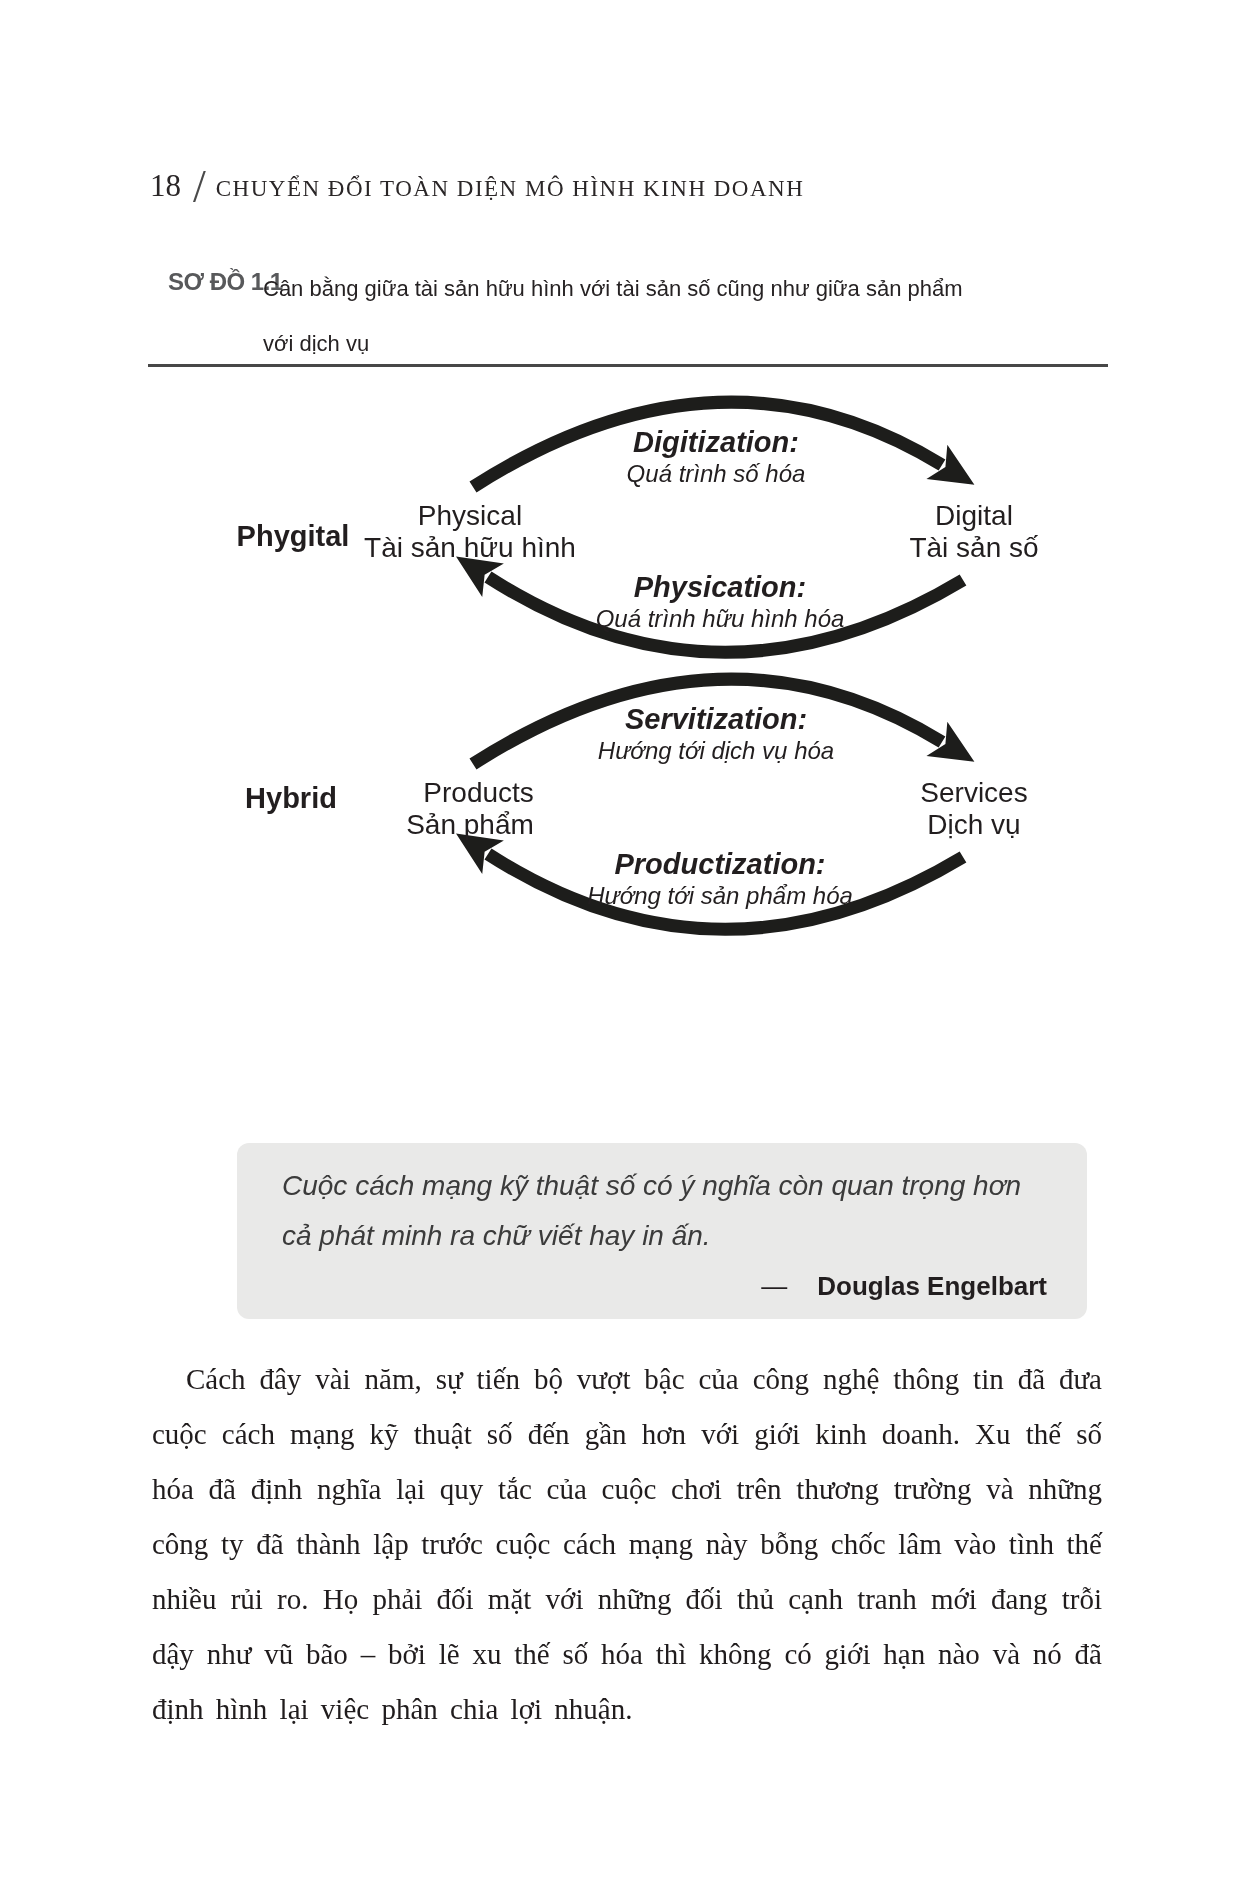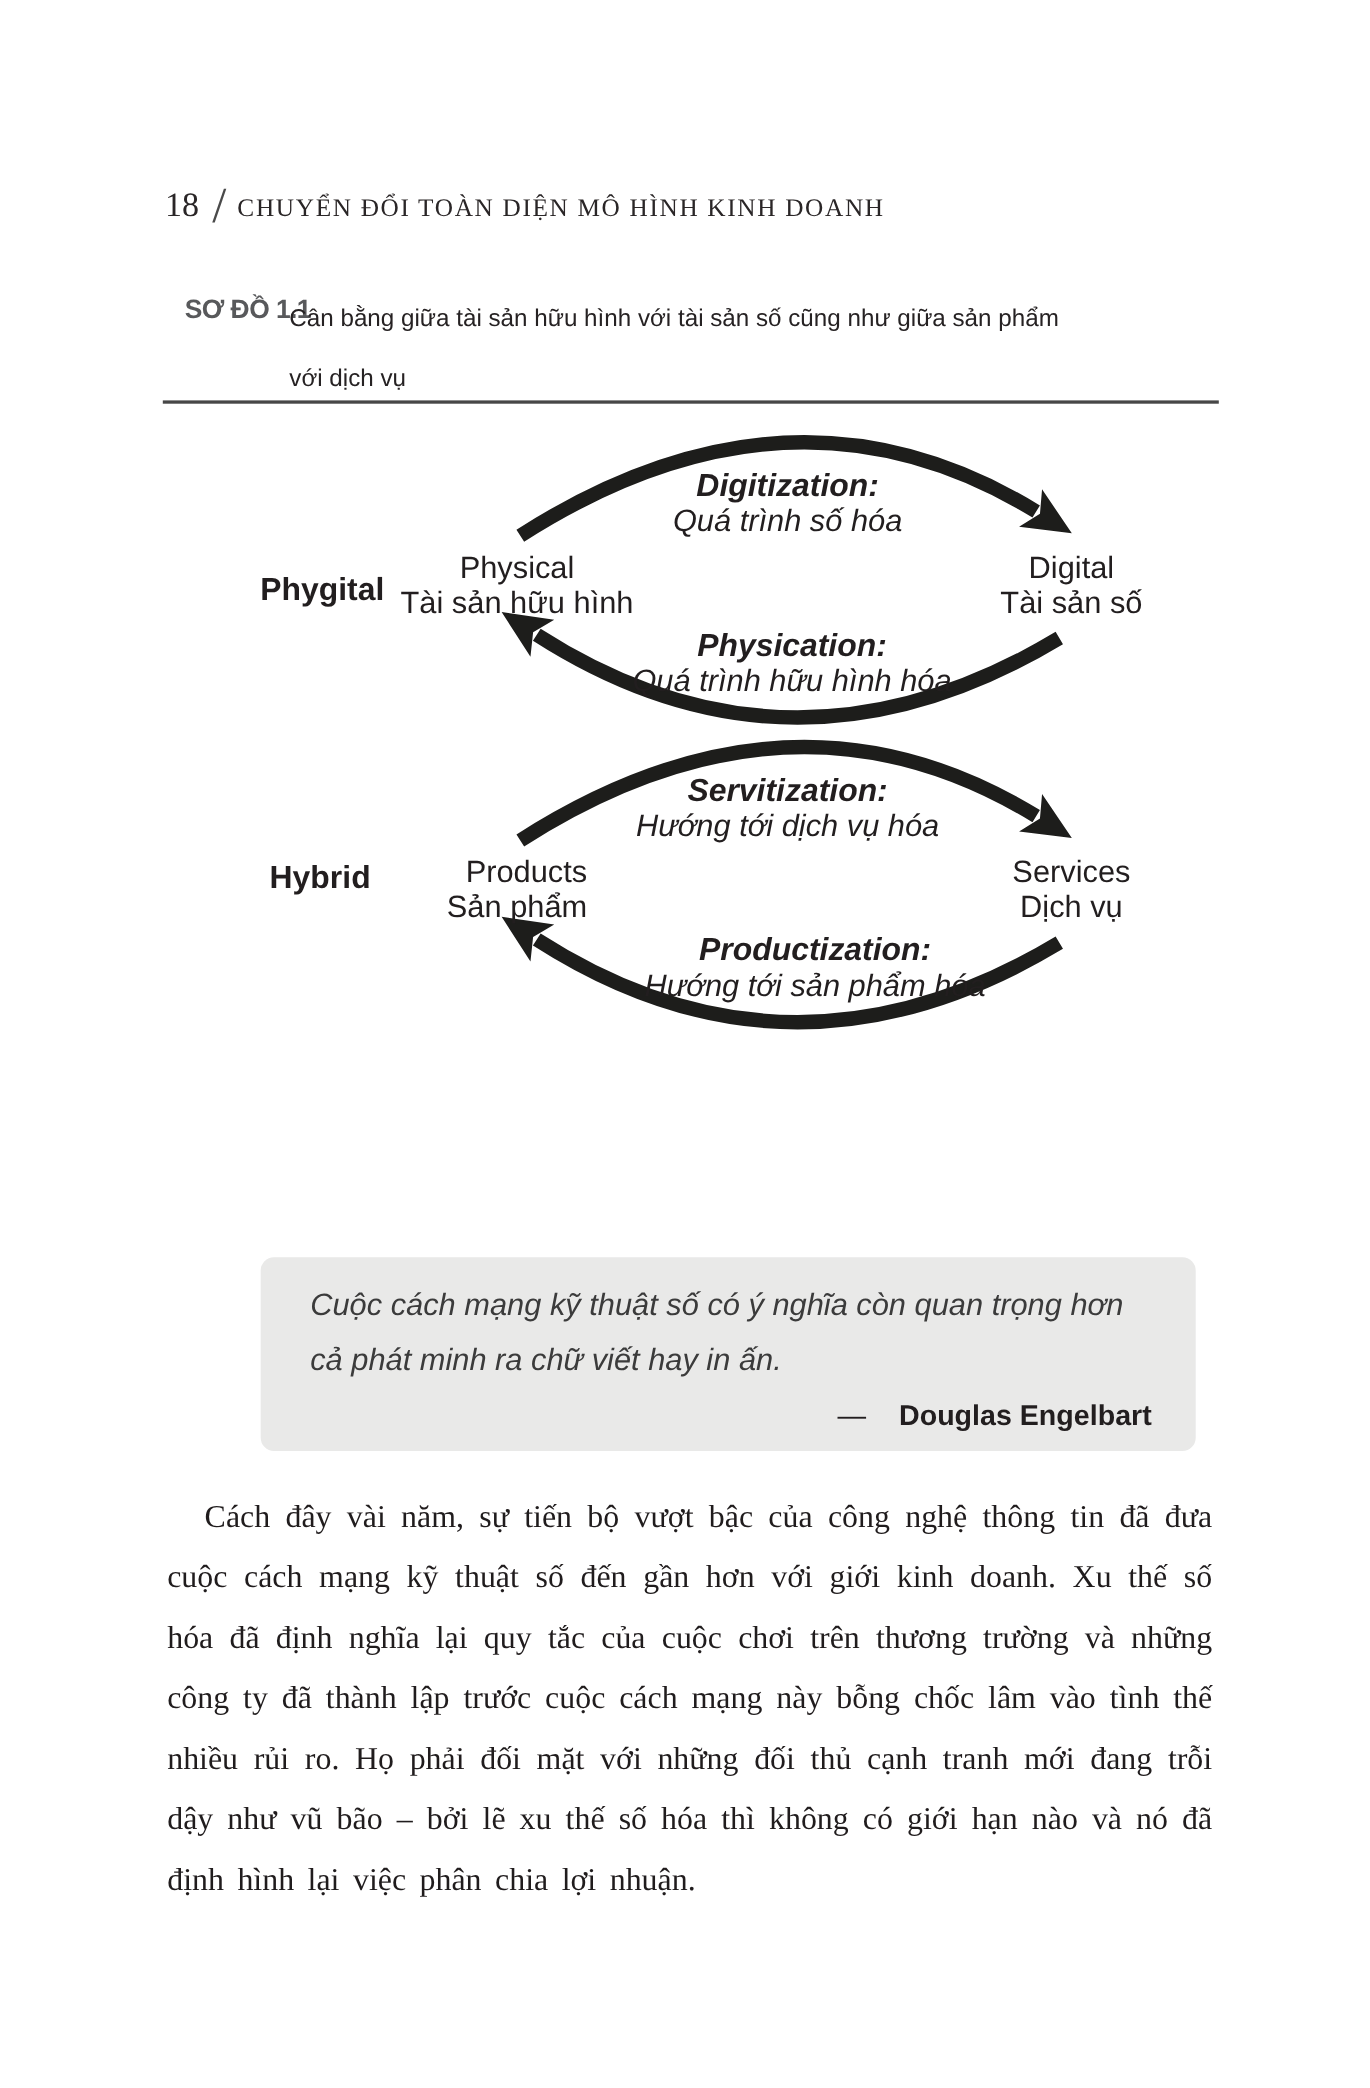--- a/index.html
+++ b/index.html
@@ -46,21 +46,21 @@
   .diagram-svg{position:absolute;left:160px;top:395px;}
   .row-label{
     position:absolute;transform:translateX(-50%);
     font-size:29px;font-weight:700;color:#221e1f;white-space:nowrap;
   }
   .proc{
     position:absolute;transform:translateX(-50%);
     text-align:center;white-space:nowrap;line-height:31px;
   }
   .proc .en{font-size:29px;font-weight:700;font-style:italic;}
-  .proc .vi{font-size:28px;font-style:italic;}
+  .proc .vi{font-size:24px;font-style:italic;}
   .node{
     position:absolute;transform:translateX(-50%);
     text-align:center;white-space:nowrap;line-height:32px;
     font-size:28px;color:#221e1f;
   }
   
   .section-heading{
     position:absolute;left:152px;top:1038px;width:980px;
     font-size:34px;font-weight:700;letter-spacing:-0.5px;color:#221e1f;
     white-space:nowrap;
@@ -148,21 +148,21 @@
   <div class="node" style="left:470px;top:777px;text-align:right;">
     <div>Products</div>
     <div>Sản phẩm</div>
   </div>
 
   <div class="node" style="left:974px;top:777px;">
     <div>Services</div>
     <div>Dịch vụ</div>
   </div>
 
-  <div class="proc" style="left:741px;top:849px;">
+  <div class="proc" style="left:720px;top:849px;">
     <div class="en">Productization:</div>
     <div class="vi">Hướng tới sản phẩm hóa</div>
   </div>
 
 
   <div class="quote-box">
     <div class="quote-text">Cuộc cách mạng kỹ thuật số có ý nghĩa còn quan trọng hơn cả phát minh ra chữ viết hay in ấn.</div>
     <div class="quote-attribution">
       <span class="dash">—</span><span class="name">Douglas Engelbart</span>
     </div>

